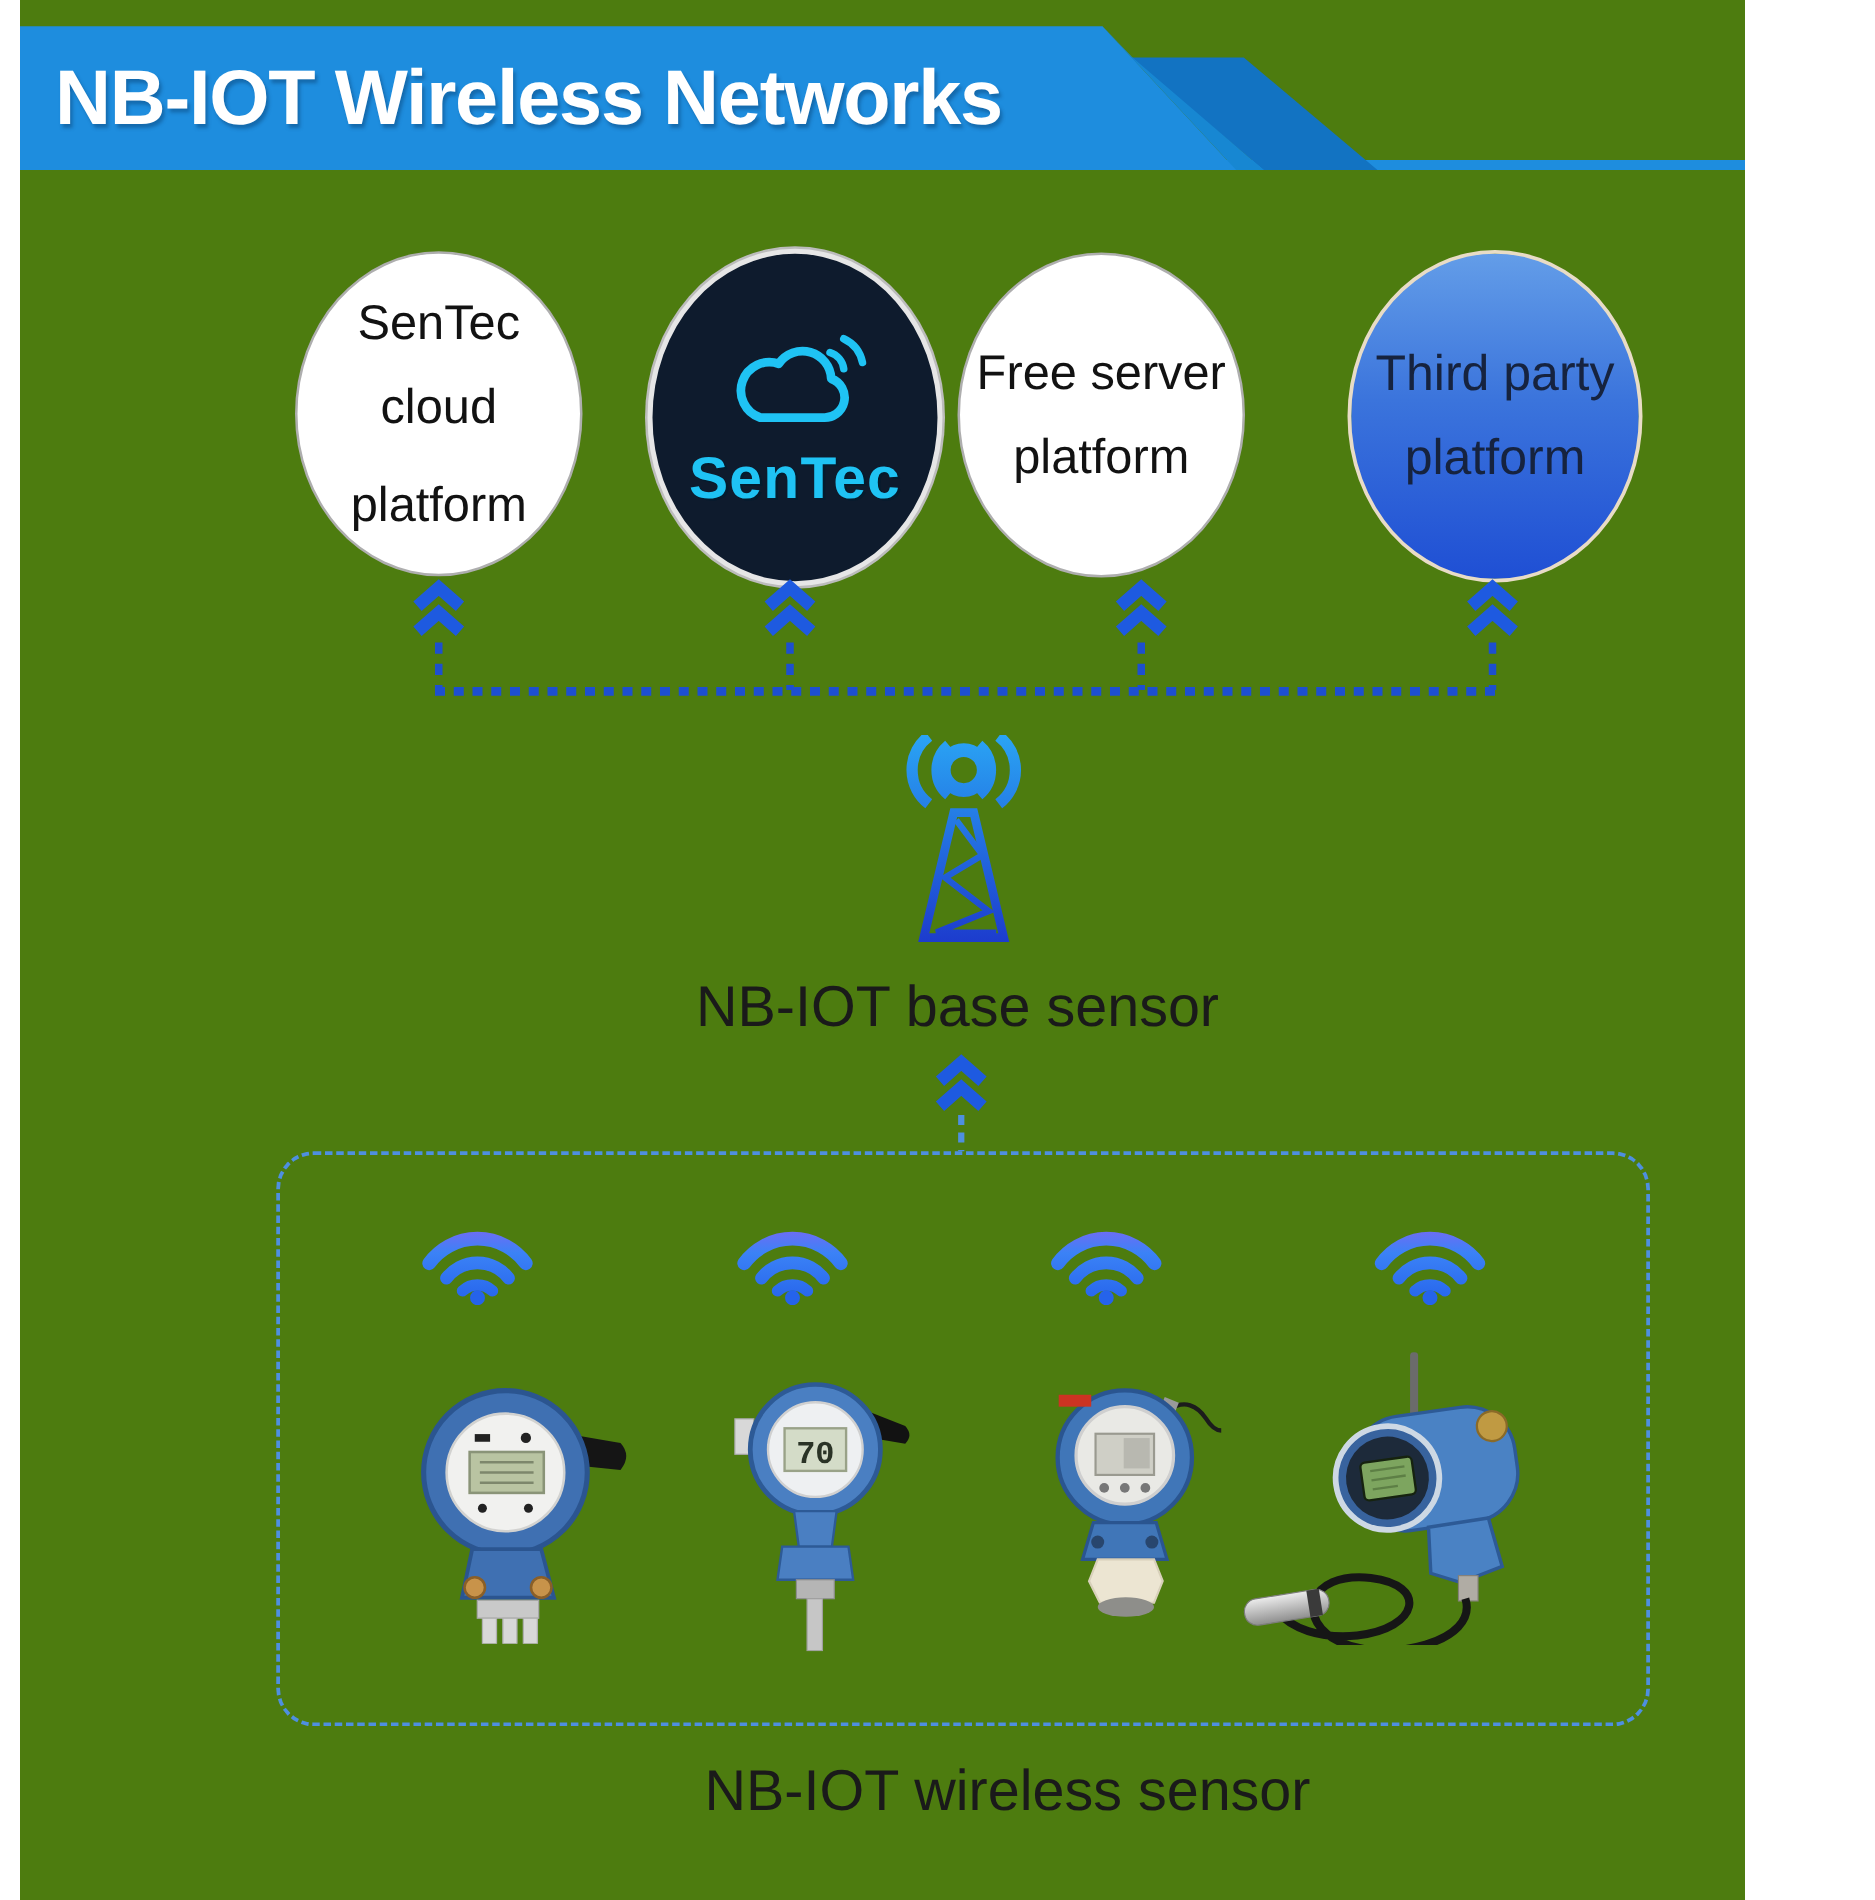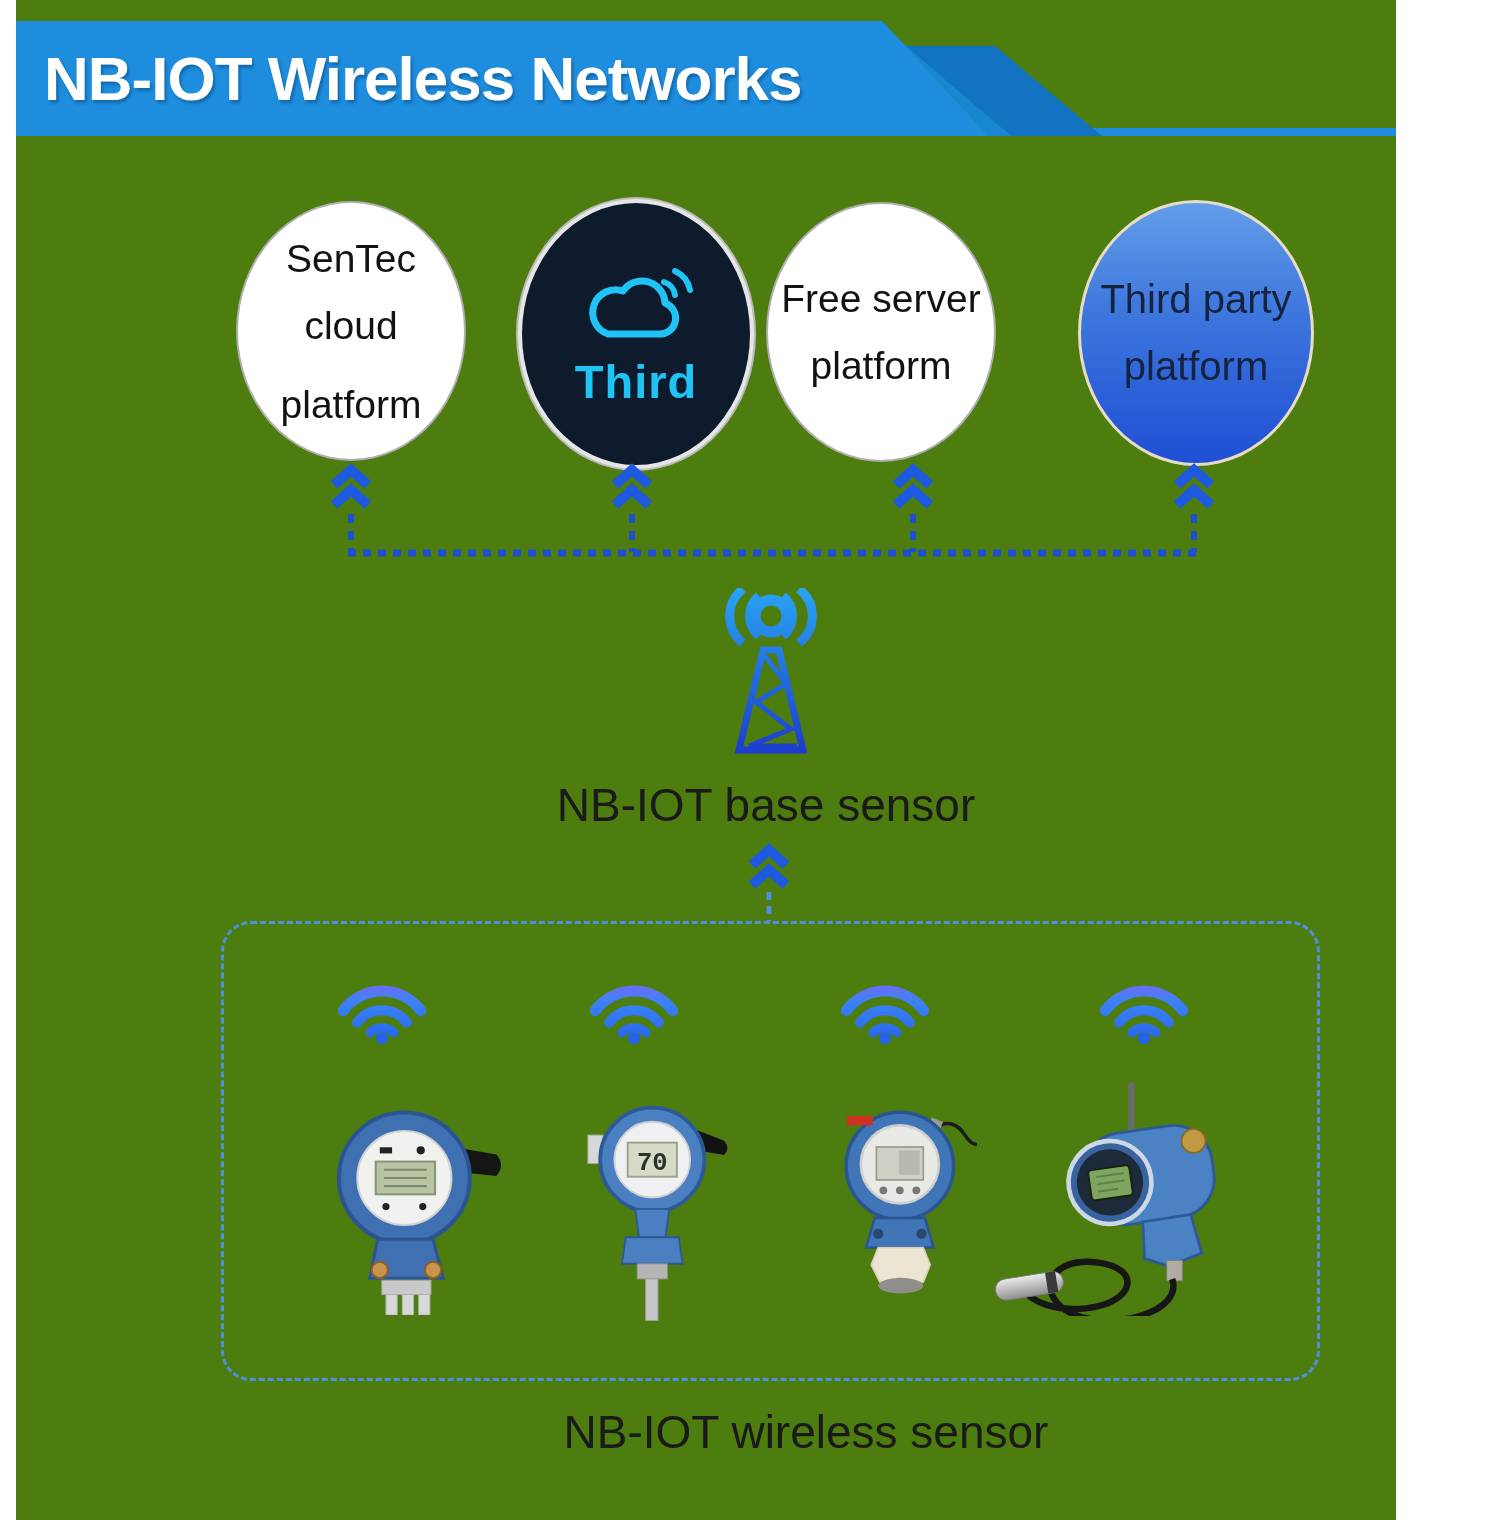--- a/index.html
+++ b/index.html
@@ -65,21 +65,21 @@
     <div class="line">SenTec cloud</div>
     <div class="line">platform</div>
   </div>
 
   <div id="circle-onenet" class="circle abs">
     <svg width="120" height="88" viewBox="0 0 120 88">
       <path d="M32,74 h50 a16,16 0 0 0 7,-31 a23,23 0 0 0 -42,-12 a18,18 0 0 0 -15,43 z" fill="none" stroke="#1fc3f4" stroke-width="7" stroke-linejoin="round" stroke-linecap="round"></path>
       <path d="M88,22 a16,16 0 0 1 11,13" fill="none" stroke="#1fc3f4" stroke-width="6" stroke-linecap="round"></path>
       <path d="M99,11 a27,27 0 0 1 15,19" fill="none" stroke="#1fc3f4" stroke-width="6" stroke-linecap="round"></path>
     </svg>
-    <div id="onenet-logo-text">Third</div>
+    <div id="onenet-logo-text">SenTec</div>
   </div>
 
   <div id="circle-free" class="circle abs">
     <div class="line">Free server</div>
     <div class="line">platform</div>
   </div>
 
   <div id="circle-third" class="circle abs">
     <div class="line">Third party</div>
     <div class="line">platform</div>

